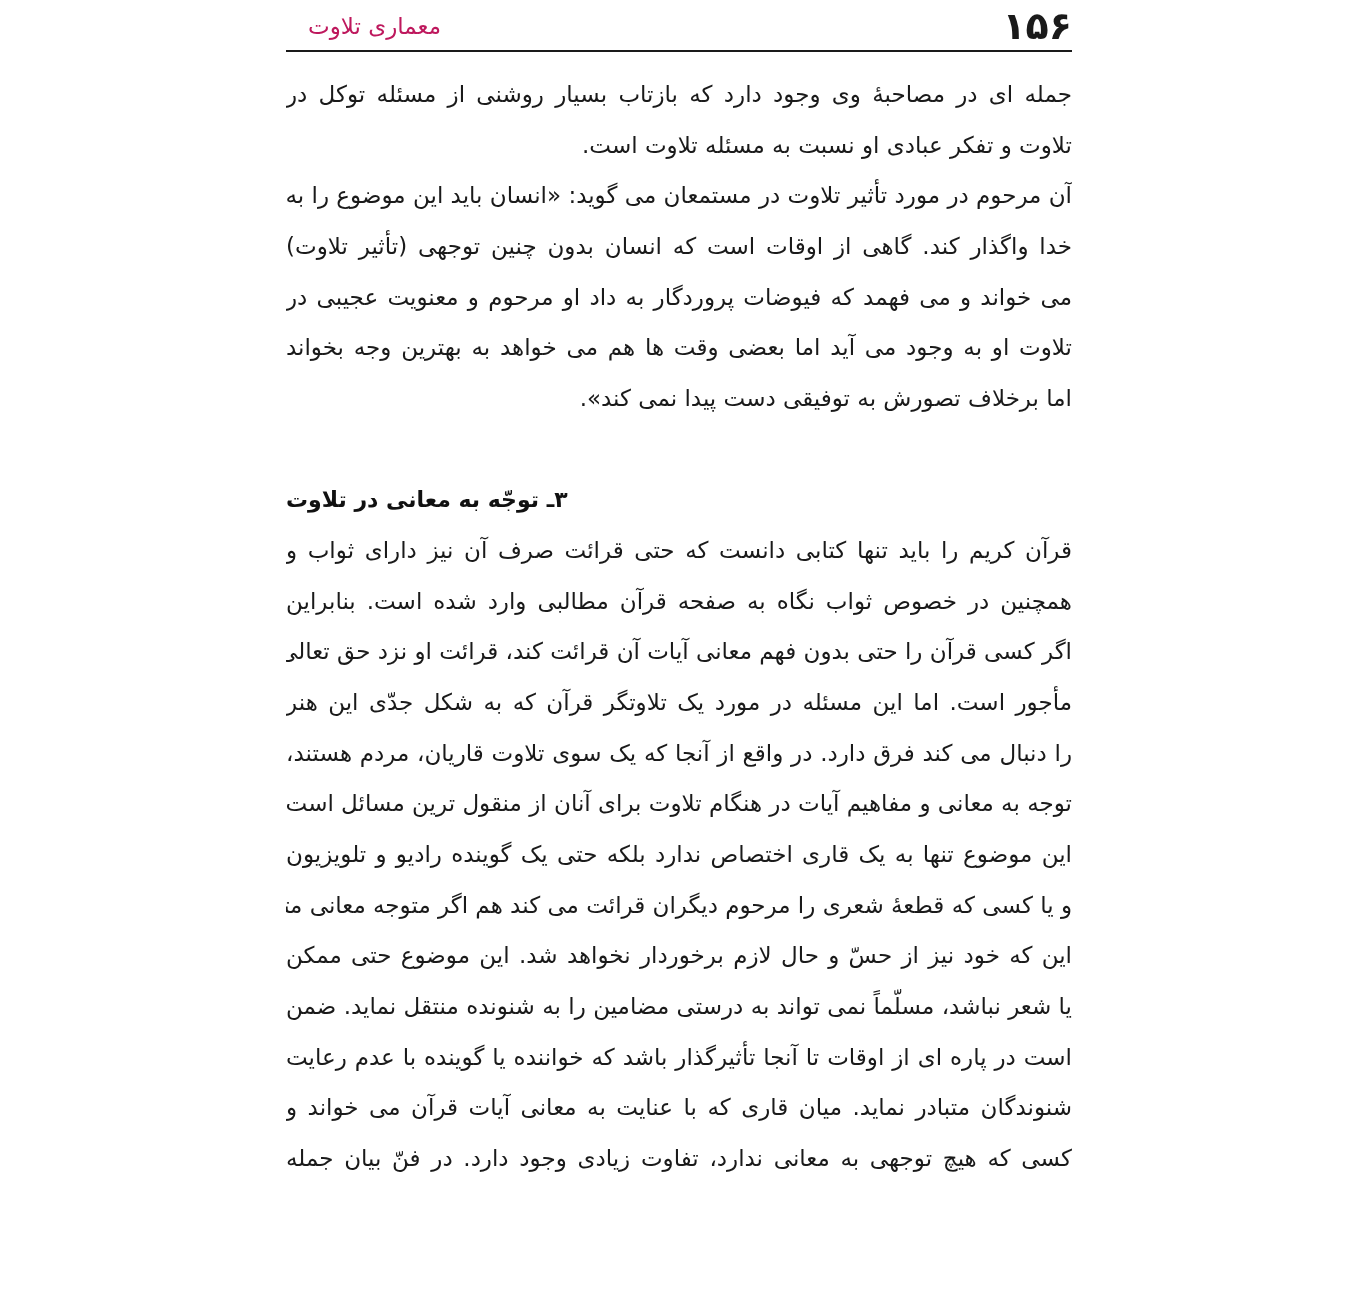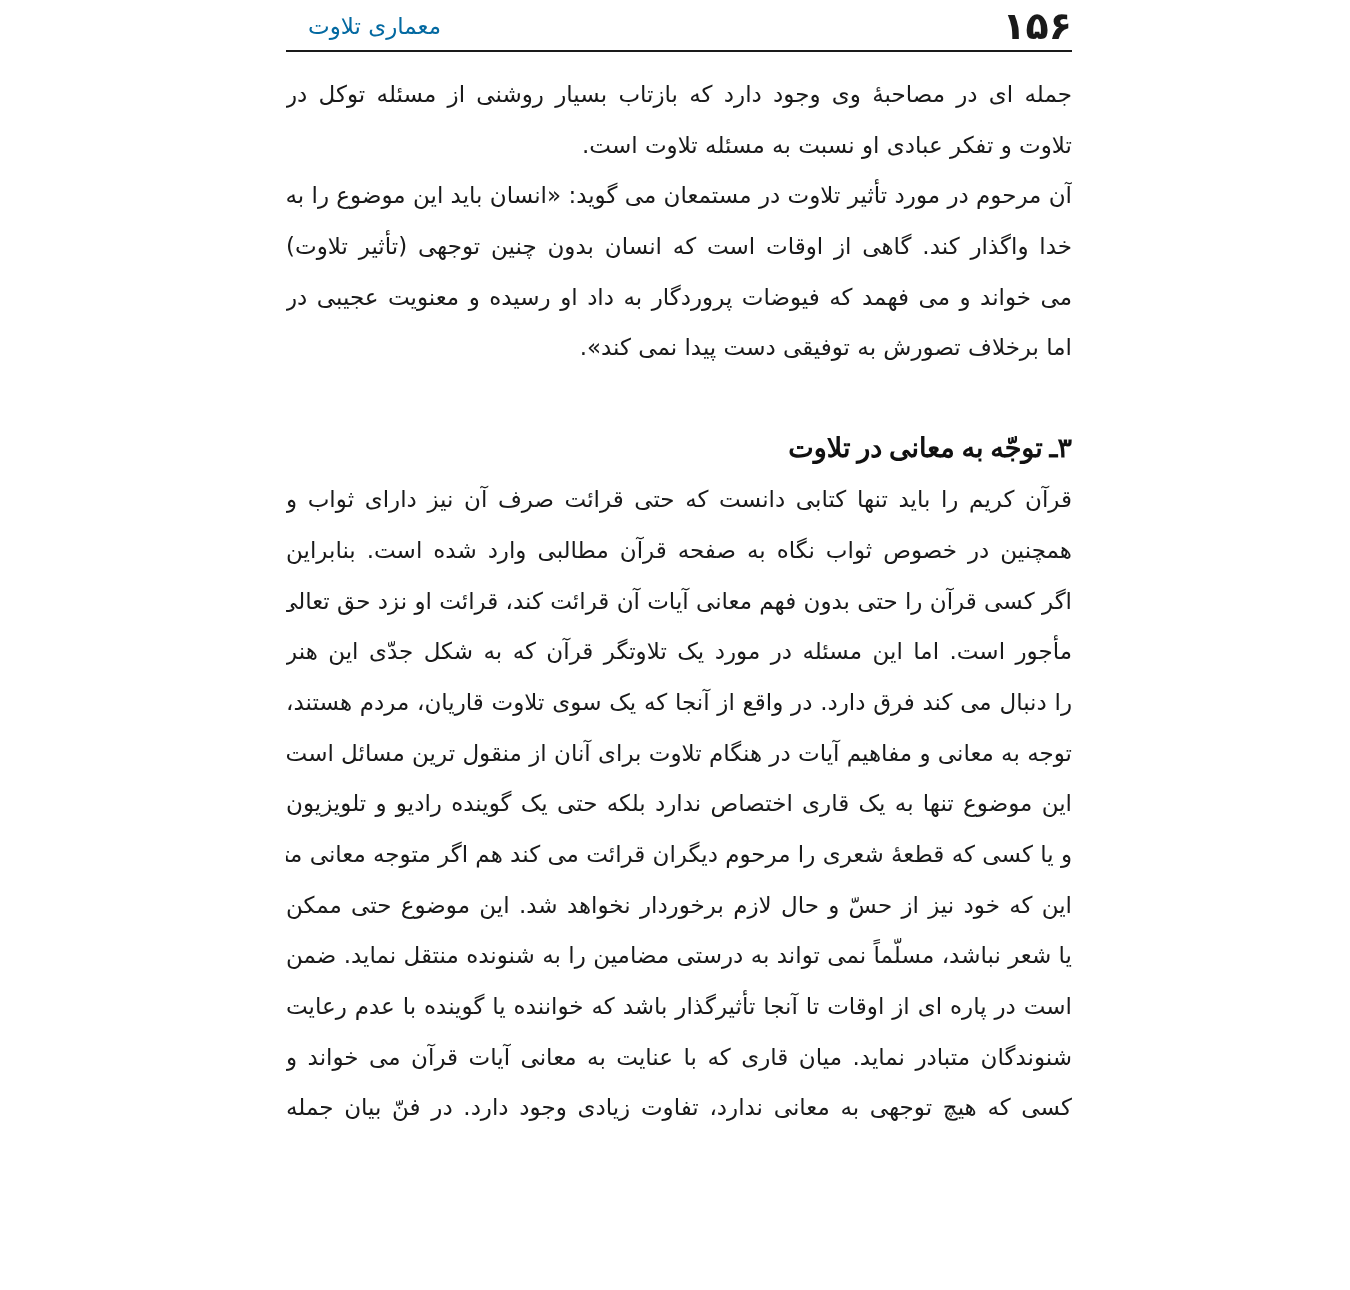--- a/index.html
+++ b/index.html
@@ -38,21 +38,21 @@
   .page-number {
     font-size: 38px;
     font-weight: bold;
     letter-spacing: 1px;
     line-height: 1;
     color: #1a1a1a;
   }
   .running-title {
     font-size: 23px;
     line-height: 1;
-    color: #0369a1;
+    color: #be185d;
     padding-left: 22px;
   }
   .rule {
     height: 2px;
     background: #1a1a1a;
     margin-top: 2px;
   }
   
   .body-text {
     margin-top: 17px;
@@ -69,27 +69,26 @@
     text-align: justify;
     text-align-last: justify;
   }
   .line.last {
     text-align-last: right;
   }
   .section-heading {
     height: 51px;
     line-height: 51px;
     margin-top: 50px;
-    font-size: 27px;
+    font-size: 22px;
     font-weight: bold;
-    text-align: right;
+    text-align: left;
     white-space: nowrap;
     overflow: hidden;
     color: #111111;
-    font-family: Liberation Serif, serif;
   }
 </style>
 </head>
 <body>
 
 <div class="page">
   <div class="content">
 
     <div class="header-row">
       <div class="page-number">۱۵۶</div>
@@ -97,21 +96,22 @@
     </div>
     <div class="rule"></div>
 
     <div class="body-text">
 
       <div class="line j">جمله ای در مصاحبهٔ وی وجود دارد که بازتاب بسیار روشنی از مسئله توکل در</div>
       <div class="line last">تلاوت و تفکر عبادی او نسبت به مسئله تلاوت است.</div>
 
       <div class="line j">آن مرحوم در مورد تأثیر تلاوت در مستمعان می گوید: «انسان باید این موضوع را به</div>
       <div class="line j">خدا واگذار کند. گاهی از اوقات است که انسان بدون چنین توجهی (تأثیر تلاوت)</div>
-      <div class="line j">می خواند و می فهمد که فیوضات پروردگار به داد او رسیده و معنویت عجیبی در</div>
+      <div class="line j">می خواند و می فهمد که فیوضات پروردگار به داد او مرحوم و معنویت عجیبی در</div>
+      <div class="line j">تلاوت او به وجود می آید اما بعضی وقت ها هم می خواهد به بهترین وجه بخواند</div>
       <div class="line last">اما برخلاف تصورش به توفیقی دست پیدا نمی کند».</div>
 
       <div class="section-heading">۳ـ توجّه به معانی در تلاوت</div>
 
       <div class="line j">قرآن کریم را باید تنها کتابی دانست که حتی قرائت صرف آن نیز دارای ثواب و</div>
       <div class="line j">همچنین در خصوص ثواب نگاه به صفحه قرآن مطالبی وارد شده است. بنابراین</div>
       <div class="line j">اگر کسی قرآن را حتی بدون فهم معانی آیات آن قرائت کند، قرائت او نزد حق تعالی</div>
       <div class="line j">مأجور است. اما این مسئله در مورد یک تلاوتگر قرآن که به شکل جدّی این هنر</div>
       <div class="line j">را دنبال می کند فرق دارد. در واقع از آنجا که یک سوی تلاوت قاریان، مردم هستند،</div>
       <div class="line j">توجه به معانی و مفاهیم آیات در هنگام تلاوت برای آنان از منقول ترین مسائل است.</div>

